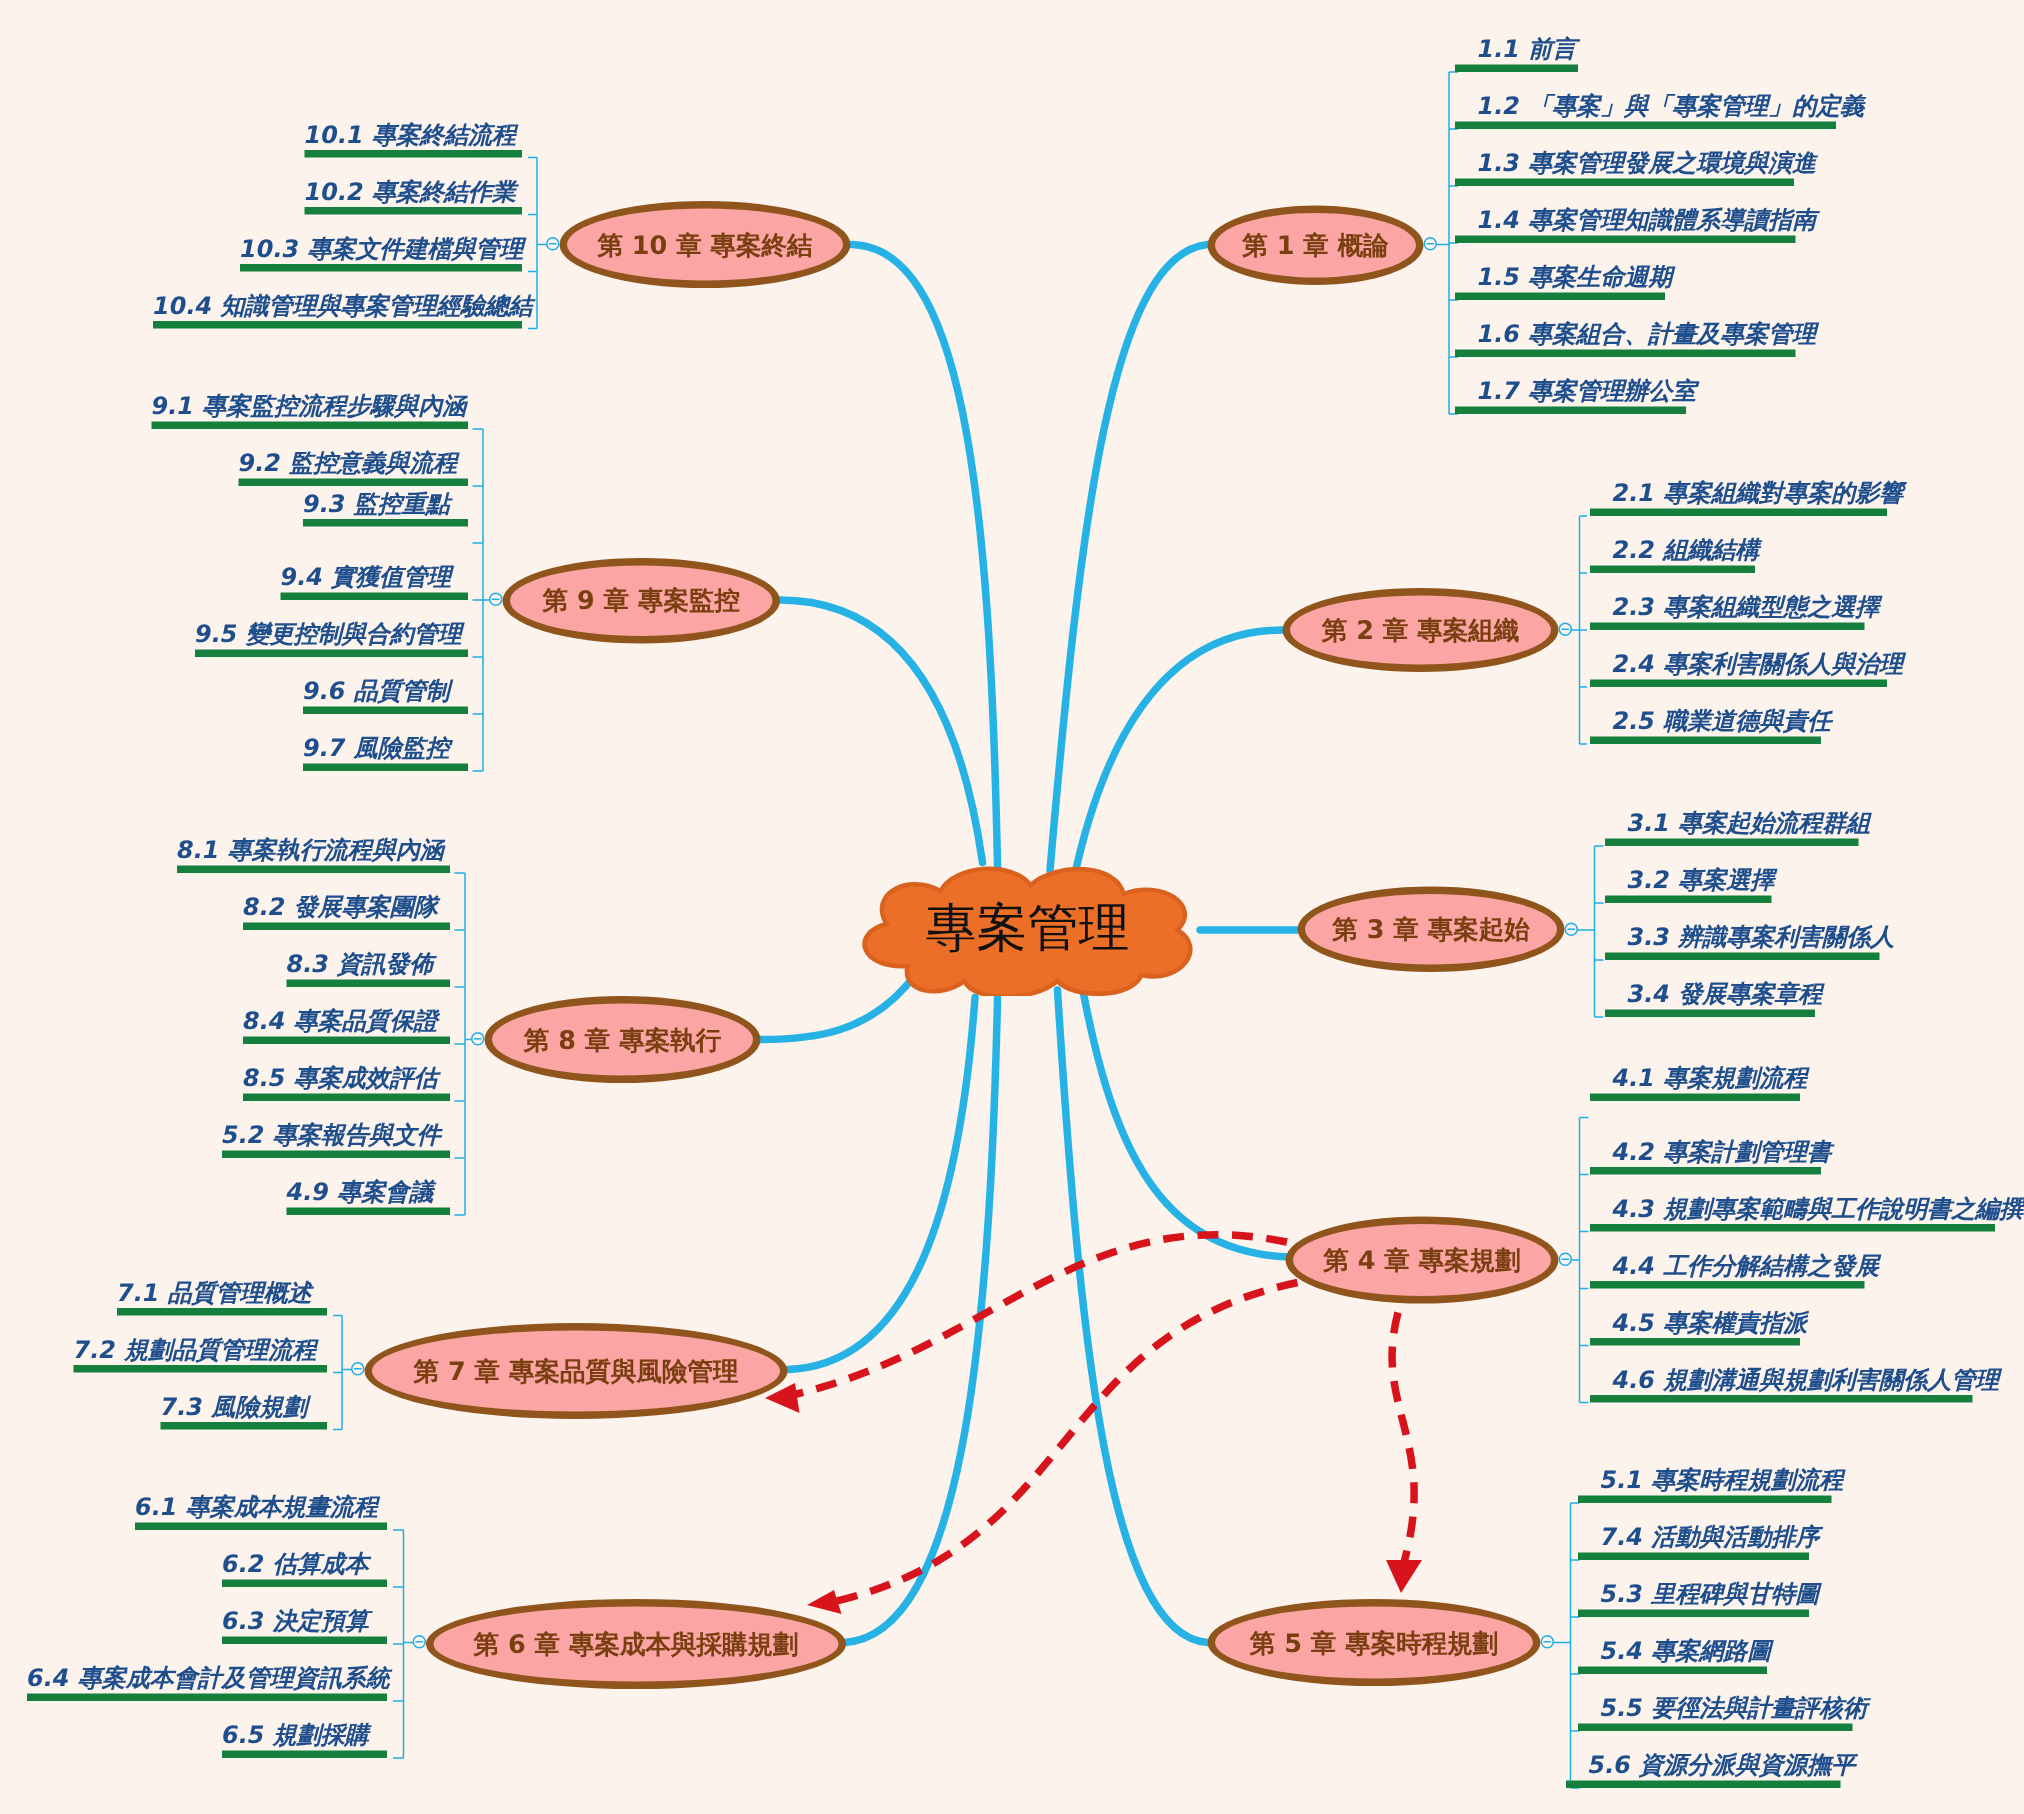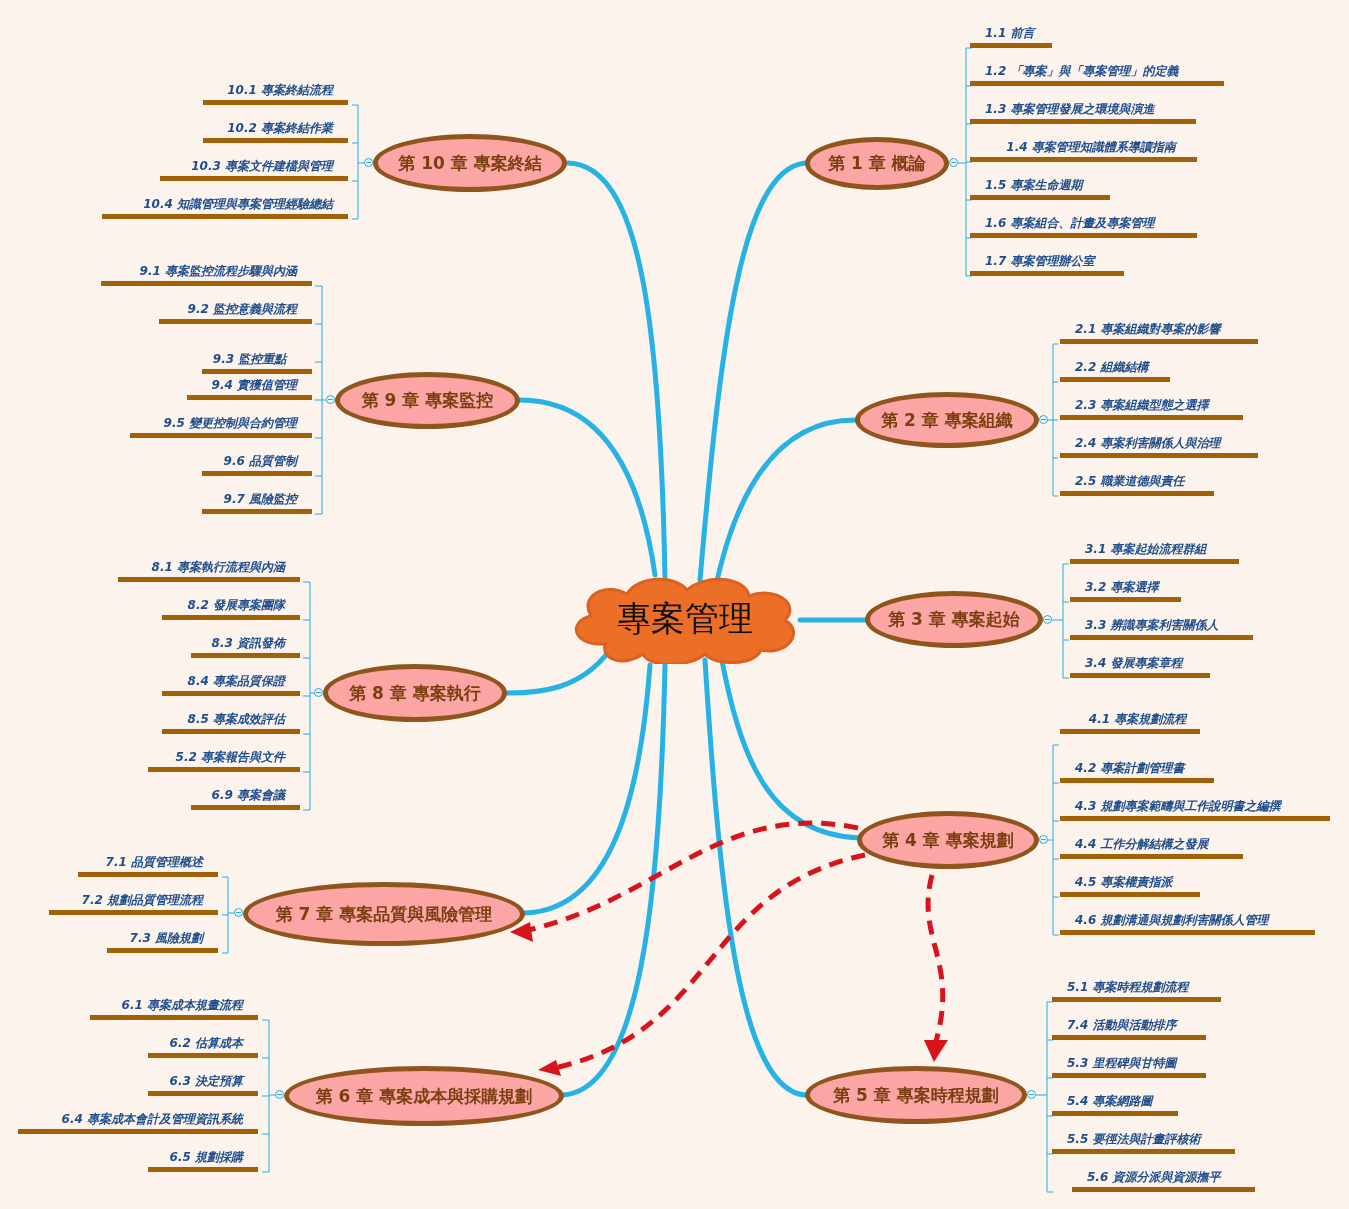--- a/index.html
+++ b/index.html
@@ -20,22 +20,22 @@
   .center {
     position: absolute; left: 565px; top: 574px; width: 240px; height: 90px;
     display: flex; align-items: center; justify-content: center;
     font-family: "DejaVu Serif", "Liberation Serif", serif;
     font-size: 34px; color: #111; cursor: pointer;
   }
   .center svg { position: absolute; left: 0; top: 0; }
   .center span { position: relative; }
   .topic {
     position: absolute; height: 22px; box-sizing: border-box;
-    border-bottom: 5px solid #a16207;
-    color: #1f4e8c; font-size: 12px; font-weight: bold; font-style: italic;
+    border-bottom: 5px solid #15803d;
+    color: #1f4e8c; font-size: 16px; font-weight: bold; font-style: italic;
     white-space: nowrap; line-height: 14px; cursor: pointer;
   }
   .topic.right { text-align: left; padding-left: 15px; }
   .topic.left { text-align: right; padding-right: 15px; }
   .collapse {
     position: absolute; width: 9px; height: 9px; box-sizing: border-box;
     border: 1px solid #1eaee9; border-radius: 50%; background: #fcf4ee;
     cursor: pointer;
   }
   .collapse::after {
@@ -167,43 +167,43 @@
 <div class="topic right" style="left:1060px;top:799px;width:270px;">4.3  規劃專案範疇與工作說明書之編撰</div>
 <div class="topic right" style="left:1060px;top:837px;width:183px;">4.4  工作分解結構之發展</div>
 <div class="topic right" style="left:1060px;top:875px;width:140px;">4.5  專案權責指派</div>
 <div class="topic right" style="left:1060px;top:913px;width:255px;">4.6  規劃溝通與規劃利害關係人管理</div>
 
 <div class="topic right" style="left:1052px;top:980px;width:169px;">5.1  專案時程規劃流程</div>
 <div class="topic right" style="left:1052px;top:1018px;width:154px;">7.4  活動與活動排序</div>
 <div class="topic right" style="left:1052px;top:1056px;width:154px;">5.3  里程碑與甘特圖</div>
 <div class="topic right" style="left:1052px;top:1094px;width:126px;">5.4  專案網路圖</div>
 <div class="topic right" style="left:1052px;top:1132px;width:183px;">5.5  要徑法與計畫評核術</div>
-<div class="topic right" style="left:1072px;top:1170px;width:183px;">5.6  資源分派與資源撫平</div>
+<div class="topic right" style="left:1044px;top:1170px;width:183px;">5.6  資源分派與資源撫平</div>
 
 <div class="topic left" style="left:90px;top:998px;width:168px;">6.1  專案成本規畫流程</div>
 <div class="topic left" style="left:148px;top:1036px;width:110px;">6.2  估算成本</div>
 <div class="topic left" style="left:148px;top:1074px;width:110px;">6.3  決定預算</div>
 <div class="topic left" style="left:18px;top:1112px;width:240px;">6.4  專案成本會計及管理資訊系統</div>
 <div class="topic left" style="left:148px;top:1150px;width:110px;">6.5  規劃採購</div>
 
 <div class="topic left" style="left:78px;top:855px;width:140px;">7.1  品質管理概述</div>
 <div class="topic left" style="left:49px;top:893px;width:169px;">7.2  規劃品質管理流程</div>
 <div class="topic left" style="left:107px;top:931px;width:111px;">7.3  風險規劃</div>
 
 <div class="topic left" style="left:118px;top:560px;width:182px;">8.1  專案執行流程與內涵</div>
 <div class="topic left" style="left:162px;top:598px;width:138px;">8.2  發展專案團隊</div>
 <div class="topic left" style="left:191px;top:636px;width:109px;">8.3  資訊發佈</div>
 <div class="topic left" style="left:162px;top:674px;width:138px;">8.4  專案品質保證</div>
 <div class="topic left" style="left:162px;top:712px;width:138px;">8.5  專案成效評估</div>
 <div class="topic left" style="left:148px;top:750px;width:152px;">5.2  專案報告與文件</div>
-<div class="topic left" style="left:191px;top:788px;width:109px;">6.9  專案會議</div>
+<div class="topic left" style="left:191px;top:788px;width:109px;">4.9  專案會議</div>
 
 <div class="topic left" style="left:101px;top:264px;width:211px;">9.1  專案監控流程步驟與內涵</div>
 <div class="topic left" style="left:159px;top:302px;width:153px;">9.2  監控意義與流程</div>
-<div class="topic left" style="left:202px;top:352px;width:110px;text-align:center;">9.3  監控重點</div>
+<div class="topic left" style="left:202px;top:329px;width:110px;text-align:center;">9.3  監控重點</div>
 <div class="topic left" style="left:187px;top:378px;width:125px;">9.4  實獲值管理</div>
 <div class="topic left" style="left:130px;top:416px;width:182px;">9.5  變更控制與合約管理</div>
 <div class="topic left" style="left:202px;top:454px;width:110px;">9.6  品質管制</div>
 <div class="topic left" style="left:202px;top:492px;width:110px;">9.7  風險監控</div>
 
 <div class="topic left" style="left:203px;top:83px;width:145px;">10.1  專案終結流程</div>
 <div class="topic left" style="left:203px;top:121px;width:145px;">10.2  專案終結作業</div>
 <div class="topic left" style="left:160px;top:159px;width:188px;">10.3  專案文件建檔與管理</div>
 <div class="topic left" style="left:102px;top:197px;width:246px;">10.4  知識管理與專案管理經驗總結</div>
 

